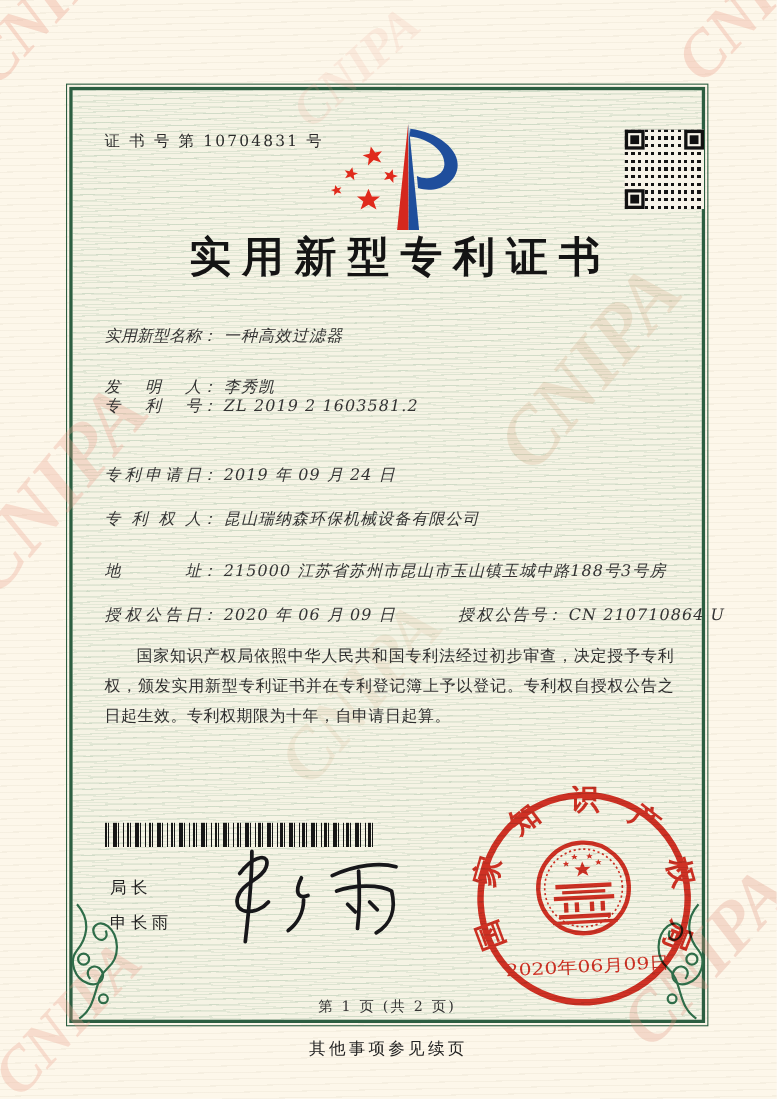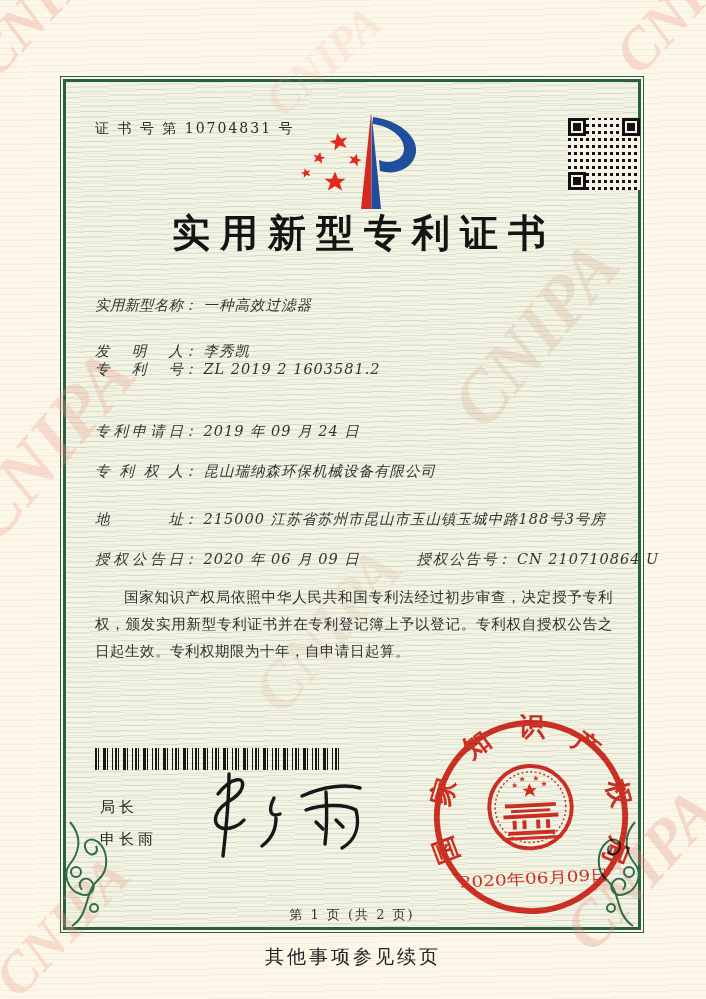--- a/index.html
+++ b/index.html
@@ -54,21 +54,21 @@
   
   .signer-title{left:100px;top:798px;font-size:15px;letter-spacing:4px;color:#222;}
   .signer-name{left:100px;top:830px;font-size:15px;letter-spacing:4px;color:#222;}
   .sig{left:196px;top:768px;width:200px;height:100px;z-index:3;}
   .seal{left:428px;top:714px;width:206px;height:206px;z-index:3;
     transform:rotate(-3deg);opacity:.95;mix-blend-mode:multiply;}
   .orn{position:absolute;top:820px;width:55px;height:108px;z-index:2;}
   .orn-l{left:64px}.orn-r{left:586px;transform:scaleX(-1);}
   
   .pagenum{left:60px;top:906px;width:584px;text-align:center;font-size:13px;letter-spacing:2px;color:#333;}
-  .footnote{left:0;top:944px;width:706px;text-align:center;font-size:19px;letter-spacing:3px;color:#222;}
+  .footnote{left:0;top:944px;width:706px;text-align:center;font-size:15px;letter-spacing:3px;color:#222;}
 </style>
 </head>
 <body>
 
 <span class="wm" style="left:-45px;top:-25px;font-size:58px;color:rgba(236,160,140,.35);transform:rotate(-47deg);">CNIPA</span>
 <span class="wm" style="left:598px;top:-28px;font-size:58px;color:rgba(236,160,140,.33);transform:rotate(-47deg);">CNIPA</span>
 <span class="wm" style="left:-62px;top:408px;font-size:74px;color:rgba(236,160,140,.30);transform:rotate(-50deg);">CNIPA</span>
 <span class="wm" style="left:428px;top:298px;font-size:72px;color:rgba(205,160,120,.22);transform:rotate(-50deg);">CNIPA</span>
 <span class="wm" style="left:232px;top:598px;font-size:64px;color:rgba(205,160,120,.14);transform:rotate(-50deg);">CNIPA</span>
 <span class="wm" style="left:255px;top:38px;font-size:46px;color:rgba(236,160,140,.16);transform:rotate(-42deg);">CNIPA</span>

